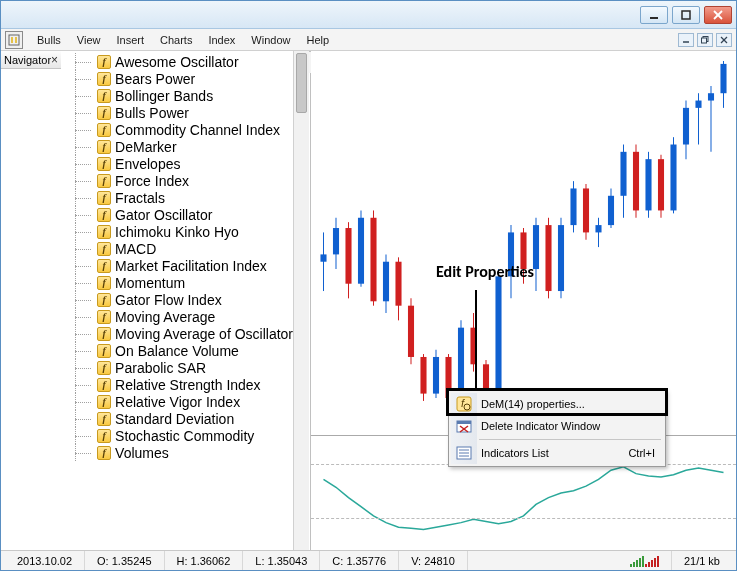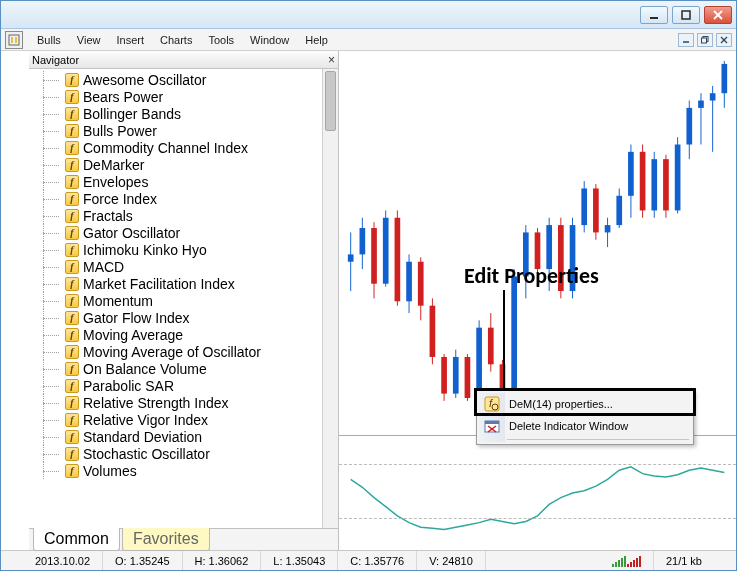--- a/index.html
+++ b/index.html
@@ -15,21 +15,21 @@
 .menubar { height: 22px; background: #f4f4f4; border-bottom: 1px solid #d0d0d0; display: flex; align-items: center; padding-left: 4px; }
 .app-icon { width: 18px; height: 18px; margin-right: 6px; border: 1px solid #8a8a8a; background: #f0f0f0; display:flex; align-items:center; justify-content:center; }
 .app-icon svg{width:12px;height:12px;}
 .menu-item { padding: 3px 8px; color: #1a1a1a; cursor: default; }
 .menubar .mdi { margin-left: auto; display: flex; padding-right: 4px; }
 .mdi span { width: 16px; height: 14px; margin-left: 3px; border: 1px solid #9fb9d2; display:flex; align-items:center; justify-content:center; background:#eaf2fa; }
 .mdi svg { width:8px; height:8px; }
 
 .content { flex: 1; display: flex; min-height: 0; }
 
-.navigator { width: 310px; border-right: 1px solid #c0c0c0; display: flex; flex-direction: column; background: #fff; margin-left: 28px; }
+.navigator { width: 310px; border-right: 1px solid #c0c0c0; display: flex; flex-direction: row; background: #fff; }
 .nav-header { height: 18px; background: linear-gradient(#fdfdfd,#e7e7e7); border-bottom: 1px solid #c4c4c4; display: flex; align-items: center; padding: 0 3px; font-size: 11px; }
 .nav-close { margin-left: auto; font-family: Arial; font-size: 12px; color:#333; cursor: default; }
 
 .nav-body { flex: 1; display: flex; min-height: 0; }
 .tree { flex: 1; overflow: hidden; padding: 2px 0 2px 0; }
 .tree-row { display: flex; align-items: center; height: 17px; padding-left: 36px; position: relative; white-space: nowrap; }
 .tree-row::before { content:""; position:absolute; left:14px; top:0; bottom:0; border-left:1px dotted #a0a0a0; }
 .tree-row::after { content:""; position:absolute; left:14px; top:50%; width:16px; border-top:1px dotted #a0a0a0; }
 .fx-icon { width: 14px; height: 14px; margin-right: 4px; background: linear-gradient(#ffe69a,#f9c941); border:1px solid #c89a1e; border-radius:2px; display:flex; align-items:center; justify-content:center; font-family: Georgia, serif; font-style: italic; font-size: 10px; color: #5a4208; font-weight:bold; flex-shrink:0; }
 .tree-label { font-size: 14px; color: #000; }
@@ -38,33 +38,33 @@
 .nav-scroll .thumb { position: absolute; left: 2px; right: 2px; top: 2px; height: 60px; background: #c8c8c8; border: 1px solid #a8a8a8; border-radius: 2px; }
 
 .nav-tabs { height: 22px; border-top: 1px solid #c0c0c0; background: #f4f4f4; display: flex; align-items: flex-start; padding-left: 4px; }
 .nav-tab { padding: 2px 10px; background: #fff; border: 1px solid #b8b8b8; border-top: none; border-radius: 0 0 3px 3px; margin-right: 2px; font-size: 16px; position: relative; top: -1px;}
 .nav-tab.inactive { background: #fef9c3; color: #666; }
 
 .chart-area { flex: 1; position: relative; background: #fff; overflow: hidden; }
 .indicator-pane { position: absolute; left: 0; right: 0; bottom: 0; height: 115px; border-top: 1px solid #aaa; }
 .dash-line { position:absolute; left:0; right:0; border-top:1px dashed #bbb; }
 
-.annotation { position: absolute; left: 436px; top: 262px; font-family: Calibri, sans-serif; font-size: 22px; font-weight: bold; color: #000; }
+.annotation { position: absolute; left: 436px; top: 262px; font-family: Calibri, sans-serif; font-size: 16px; font-weight: bold; color: #000; }
 .ann-line { position: absolute; left: 475px; top: 290px; width: 2px; height: 106px; background: #000; }
 
 .context-menu { position: absolute; left: 448px; top: 390px; width: 218px; background: #f3f3f3; border: 1px solid #9a9a9a; box-shadow: 2px 2px 4px rgba(0,0,0,0.25); padding: 2px; }
 .cm-gutter { position:absolute; left:2px; top:2px; bottom:2px; width:26px; background: linear-gradient(to right,#eef1f5,#e4e8ee); }
 .cm-row { position: relative; display: flex; align-items: center; height: 22px; padding-left: 30px; font-size: 12px; }
 .cm-row.highlight { font-weight: 400; }
 .cm-row .cm-shortcut { margin-left: auto; padding-right: 8px; }
 .cm-sep { height: 1px; background:#c6c6c6; margin: 2px 2px 2px 28px; position:relative; }
 .cm-icon { position:absolute; left:5px; top:3px; width:16px; height:16px; display:flex; align-items:center; justify-content:center; }
 .highlight-box { position:absolute; left:446px; top:388px; width:222px; height:28px; border:3px solid #000; pointer-events:none; }
 
-.statusbar { height: 20px; border-top: 1px solid #c8c8c8; background: #f4f4f4; display: flex; align-items: center; padding: 0 22px; font-size: 11px; text-align: center; }
+.statusbar { height: 20px; border-top: 1px solid #c8c8c8; background: #f4f4f4; display: flex; align-items: center; padding: 0 4px; font-size: 11px; text-align: center; }
 .sb-cell { padding: 0 12px; border-right: 1px solid #d8d8d8; height: 100%; display: flex; align-items: center; }
 .sb-cell:last-child { border-right: none; }
 .sb-spacer { flex: 1; }
 .conn-bars { display:flex; align-items:flex-end; gap:1px; height:12px; }
 .conn-bars span{ width:2px; background:#3a9a3a; }
 .conn-bars span.off{ background:#c42020; }
 </style>
 </head>
 <body>
 
@@ -95,21 +95,21 @@
           <rect x="1" y="1" width="10" height="10" fill="none" stroke="#666"></rect>
           <rect x="3" y="3" width="2" height="6" fill="#e6c24a"></rect>
           <rect x="7" y="3" width="2" height="6" fill="#e6c24a"></rect>
         </svg>
       </div>
 
     <div class="menu-item">Bulls</div>
       <div class="menu-item">View</div>
       <div class="menu-item">Insert</div>
       <div class="menu-item">Charts</div>
-      <div class="menu-item">Tools</div>
+      <div class="menu-item">Index</div>
       <div class="menu-item">Window</div>
       <div class="menu-item">Help</div>
       <div class="mdi">
       <span>
           <svg viewBox="0 0 8 8">
             <line x1="1" y1="6" x2="7" y2="6" stroke="#345" stroke-width="1.5"></line>
           </svg>
         </span>
       <span>
           <svg viewBox="0 0 8 8">
@@ -217,21 +217,21 @@
             <div class="tree-row">
               <div class="fx-icon">f</div>
               <span class="tree-label">Relative Vigor Index</span>
             </div>
             <div class="tree-row">
               <div class="fx-icon">f</div>
               <span class="tree-label">Standard Deviation</span>
             </div>
             <div class="tree-row">
               <div class="fx-icon">f</div>
-              <span class="tree-label">Stochastic Oscillator</span>
+              <span class="tree-label">Stochastic Commodity</span>
             </div>
             <div class="tree-row">
               <div class="fx-icon">f</div>
               <span class="tree-label">Volumes</span>
             </div>
           </div>
         <div class="nav-scroll">
             <div class="thumb"></div>
           </div>
       </div>
@@ -338,20 +338,32 @@
               <svg width="16" height="16">
                 <rect x="1" y="3" width="14" height="11" fill="#fff" stroke="#5a7bb0"></rect>
                 <rect x="1" y="3" width="14" height="3" fill="#5a7bb0"></rect>
                 <line x1="4" y1="8" x2="12" y2="14" stroke="#c42020" stroke-width="1.5"></line>
                 <line x1="12" y1="8" x2="4" y2="14" stroke="#c42020" stroke-width="1.5"></line>
               </svg>
             </div>
           <span>Delete Indicator Window</span>
         </div>
         <div class="cm-sep"></div>
+        <div class="cm-row">
+          <div class="cm-icon">
+              <svg width="16" height="16">
+                <rect x="1" y="2" width="14" height="12" fill="#fff" stroke="#5a7bb0"></rect>
+                <line x1="3" y1="5" x2="13" y2="5" stroke="#5a7bb0"></line>
+                <line x1="3" y1="8" x2="13" y2="8" stroke="#5a7bb0"></line>
+                <line x1="3" y1="11" x2="13" y2="11" stroke="#5a7bb0"></line>
+              </svg>
+            </div>
+          <span>Indicators List</span>
+          <span class="cm-shortcut">Ctrl+I</span>
+        </div>
       </div>
       <div class="highlight-box" style="left: 135px; top: 337px;"></div>
     </div>
   </div>
 
   <div class="statusbar">
     <div class="sb-cell">2013.10.02</div>
     <div class="sb-cell">O: 1.35245</div>
     <div class="sb-cell">H: 1.36062</div>
     <div class="sb-cell">L: 1.35043</div>

